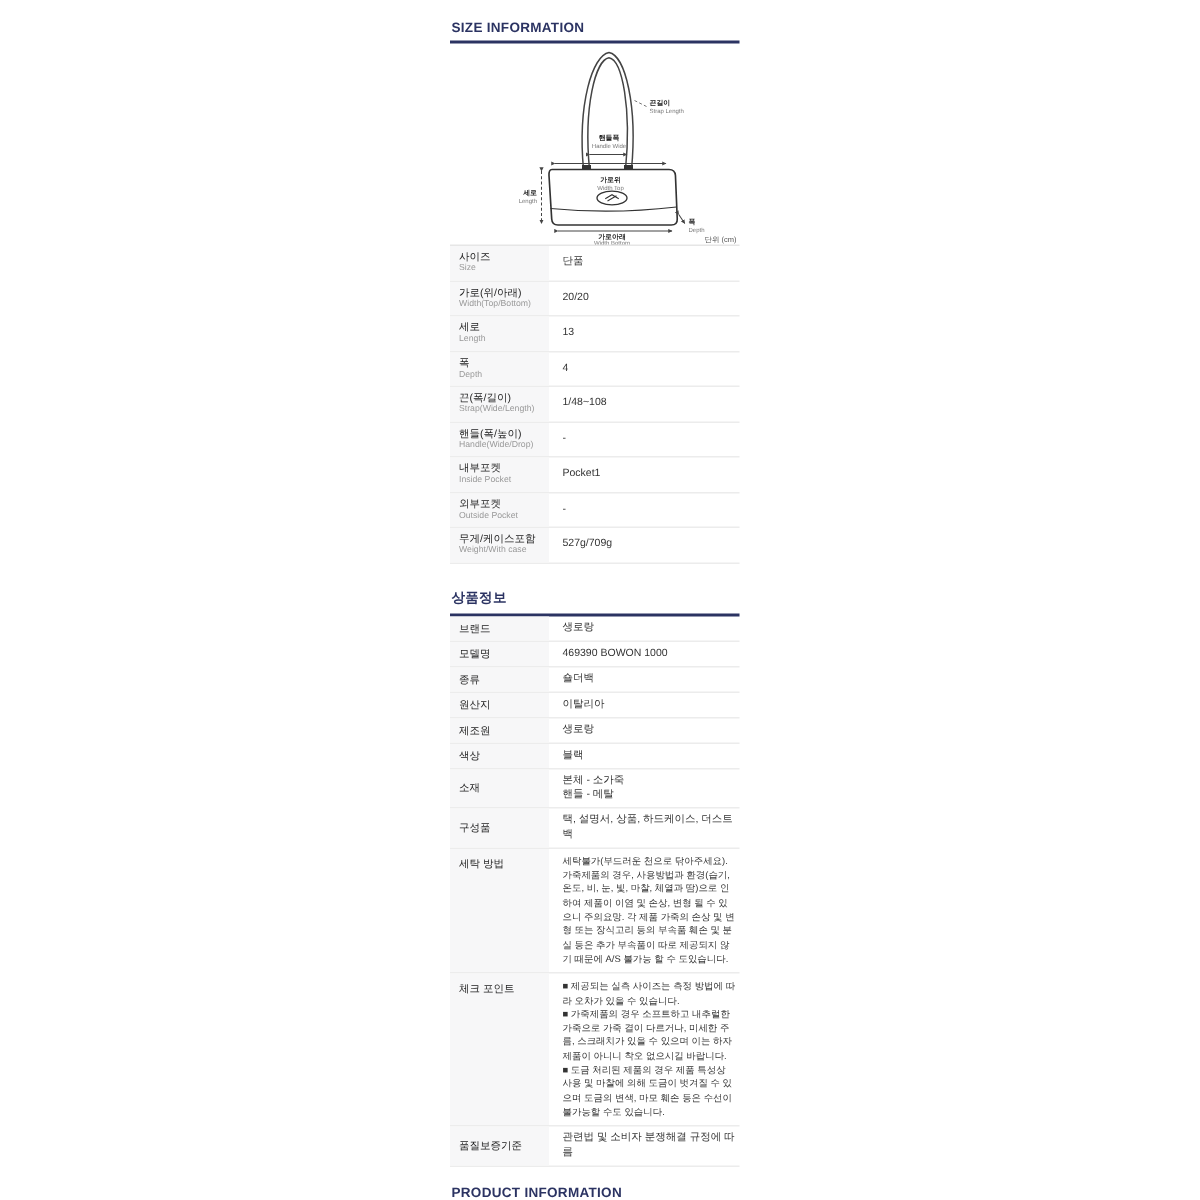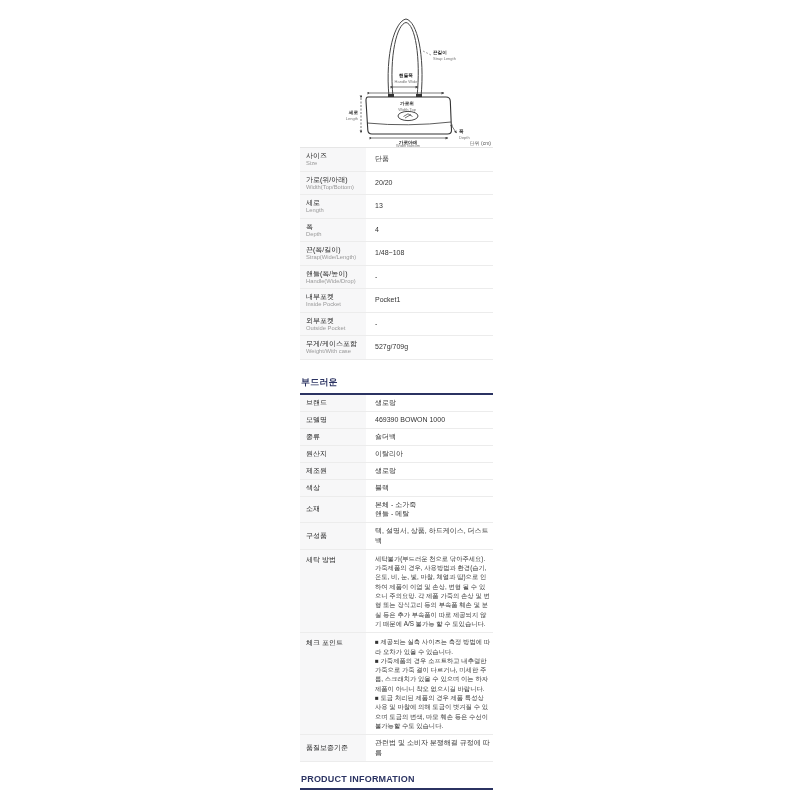--- a/index.html
+++ b/index.html
@@ -24,20 +24,21 @@
   .val{flex:1;padding:3px 2px 3px 9px;display:flex;align-items:center;font-size:7px;line-height:1.4;color:#333;white-space:pre-line;}
   .val.par{font-size:6.3px;line-height:1.48;align-items:flex-start;padding-top:4px;padding-bottom:4px;}
   .lab.single{font-size:7px;color:#222;}
 </style>
 </head>
 <body>
 
 <div class="column">
 
   <section class="sec">
+    <h2 class="sec-title">SIZE INFORMATION</h2>
 
     <div class="diagram">
       <svg width="193" height="134" viewBox="0 0 193 134">
         <defs>
           <marker id="ah" markerWidth="5" markerHeight="5" refX="3.6" refY="2" orient="auto">
             <path d="M0,0 L4,2 L0,4 Z" fill="#444"></path>
           </marker>
         </defs>
 
         <g stroke="#444" fill="none" stroke-width="1">
@@ -144,21 +145,21 @@
         <div class="lab">
             <div class="ko">무게/케이스포함</div>
             <div class="en">Weight/With case</div>
           </div>
         <div class="val">527g/709g</div>
       </div>
     </div>
   </section>
 
   <section class="sec">
-    <h2 class="sec-title">부드러운</h2>
+    <h2 class="sec-title">상품정보</h2>
     <div class="tbl" style="border-top:none;">
       <div class="row">
         <div class="lab single">브랜드</div>
         <div class="val">생로랑</div>
       </div>
       <div class="row">
         <div class="lab single">모델명</div>
         <div class="val">469390 BOWON 1000</div>
       </div>
       <div class="row">

